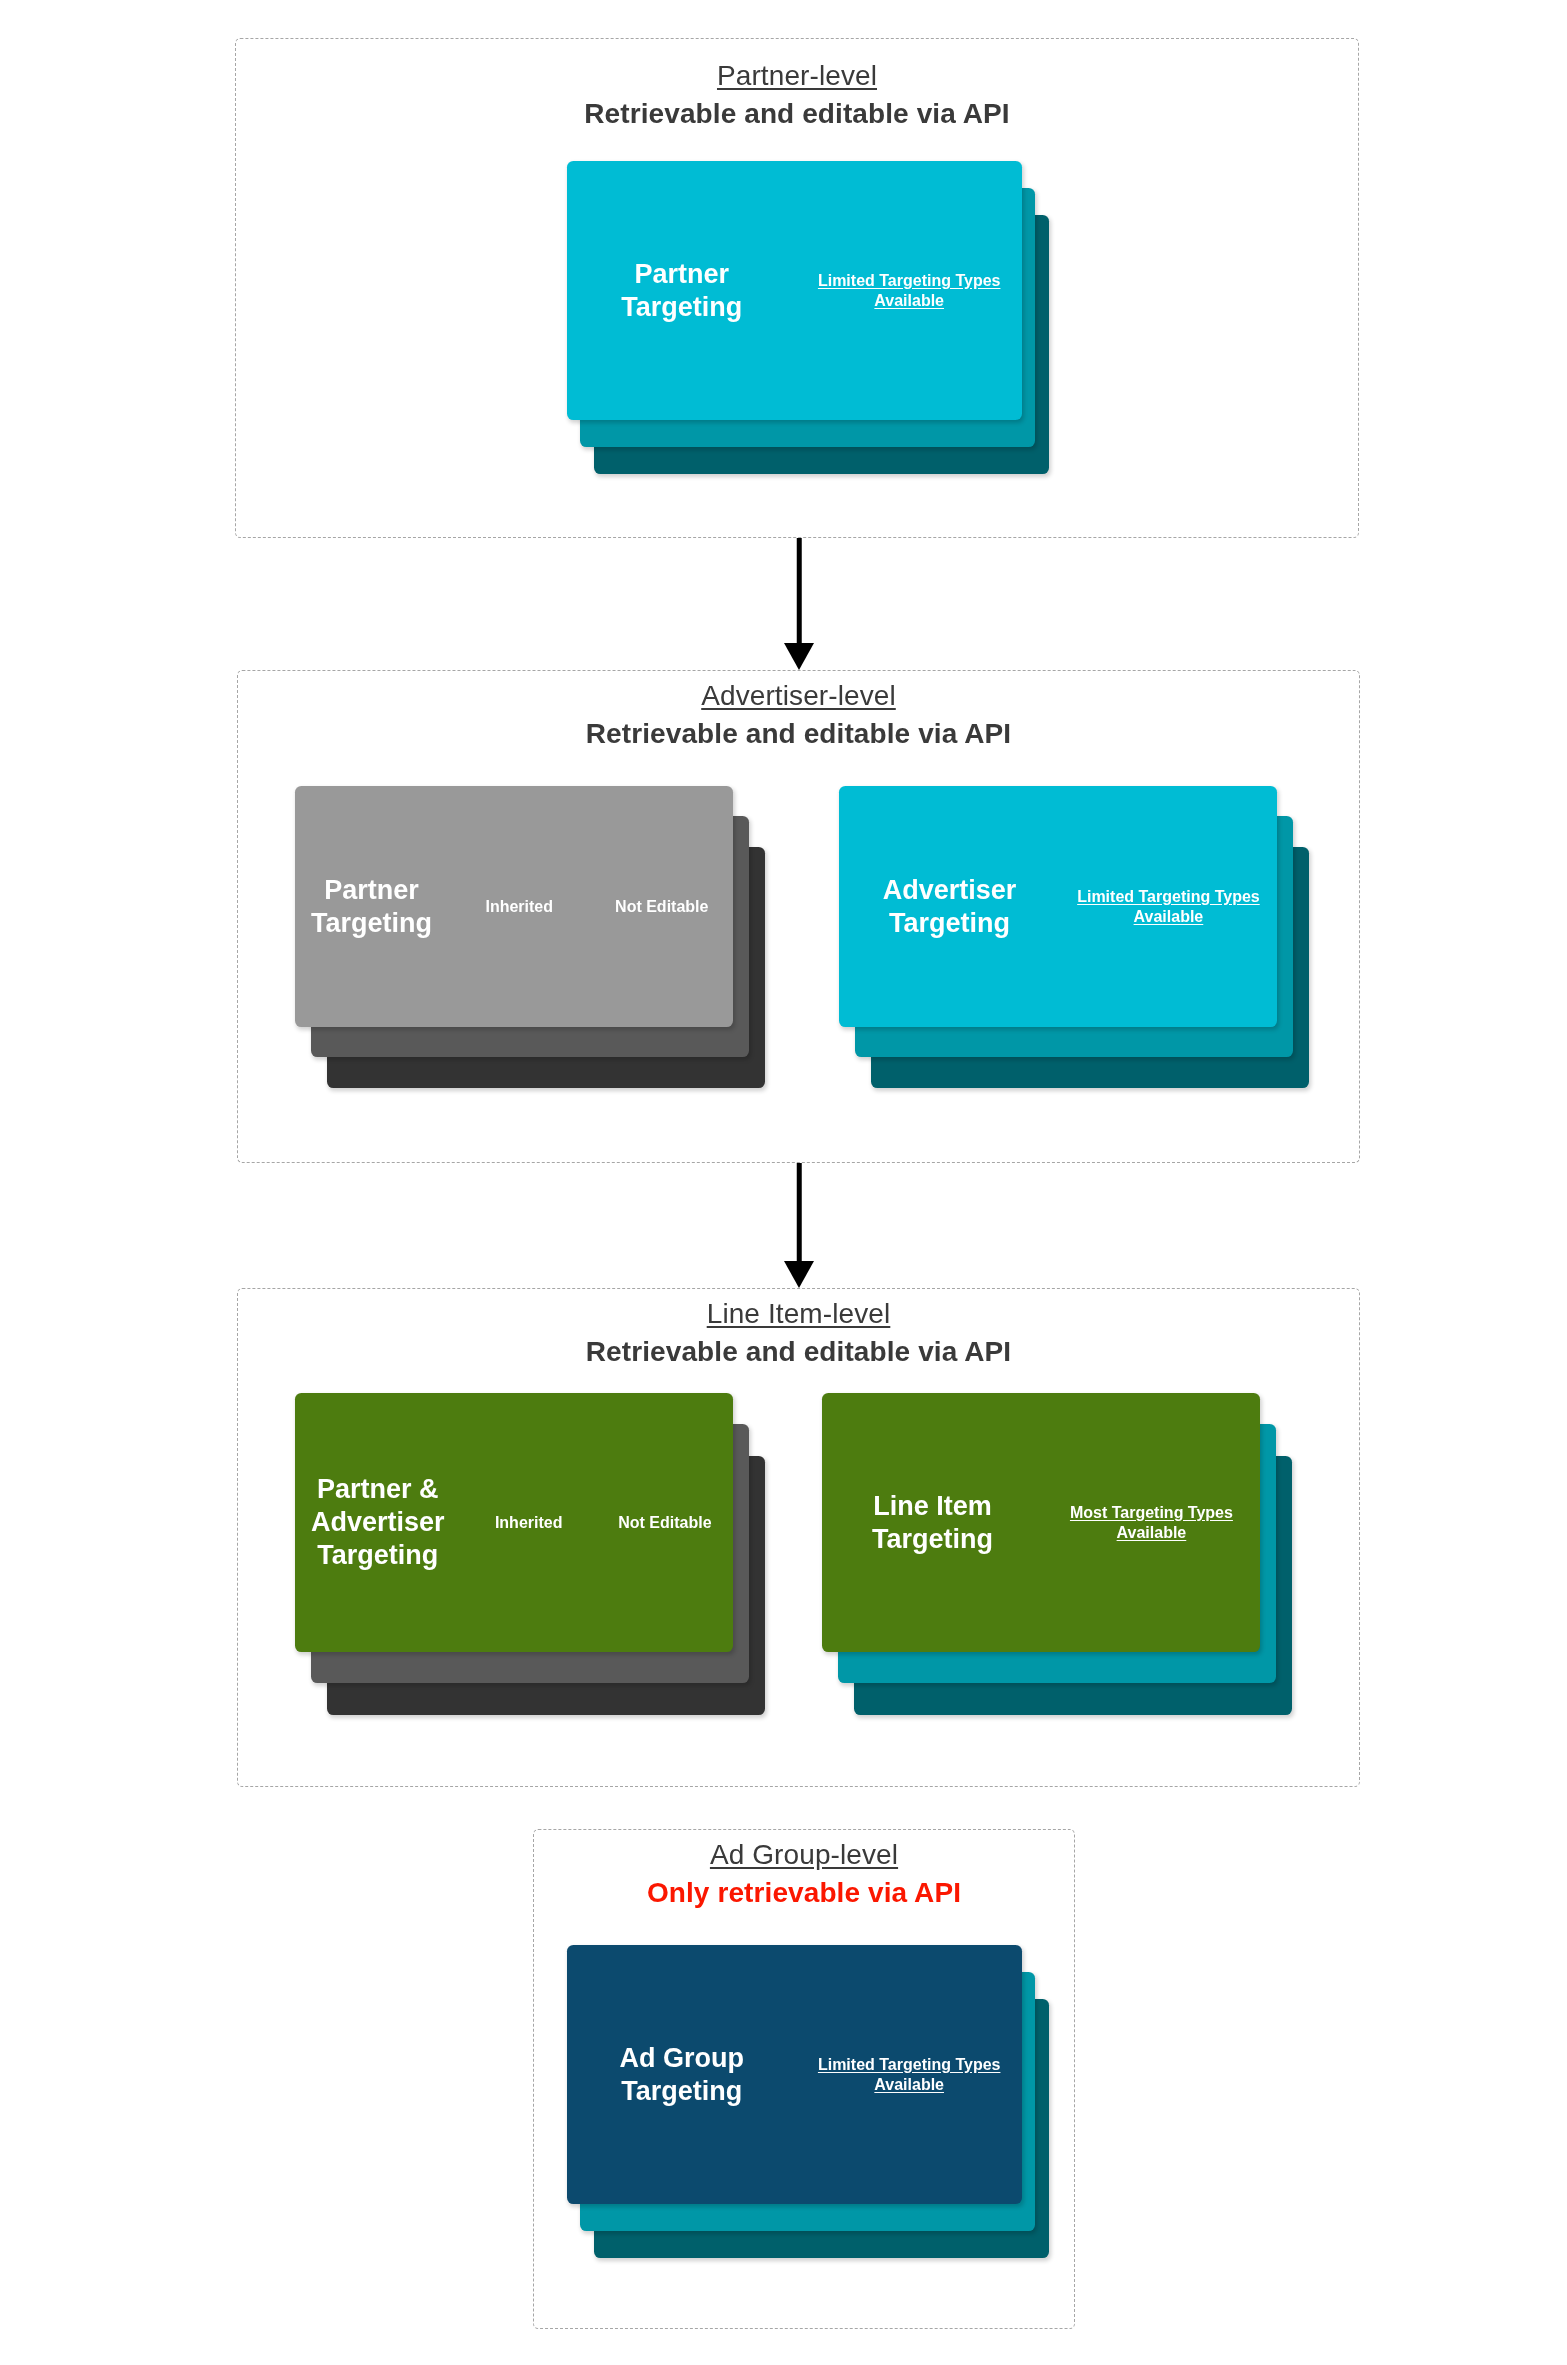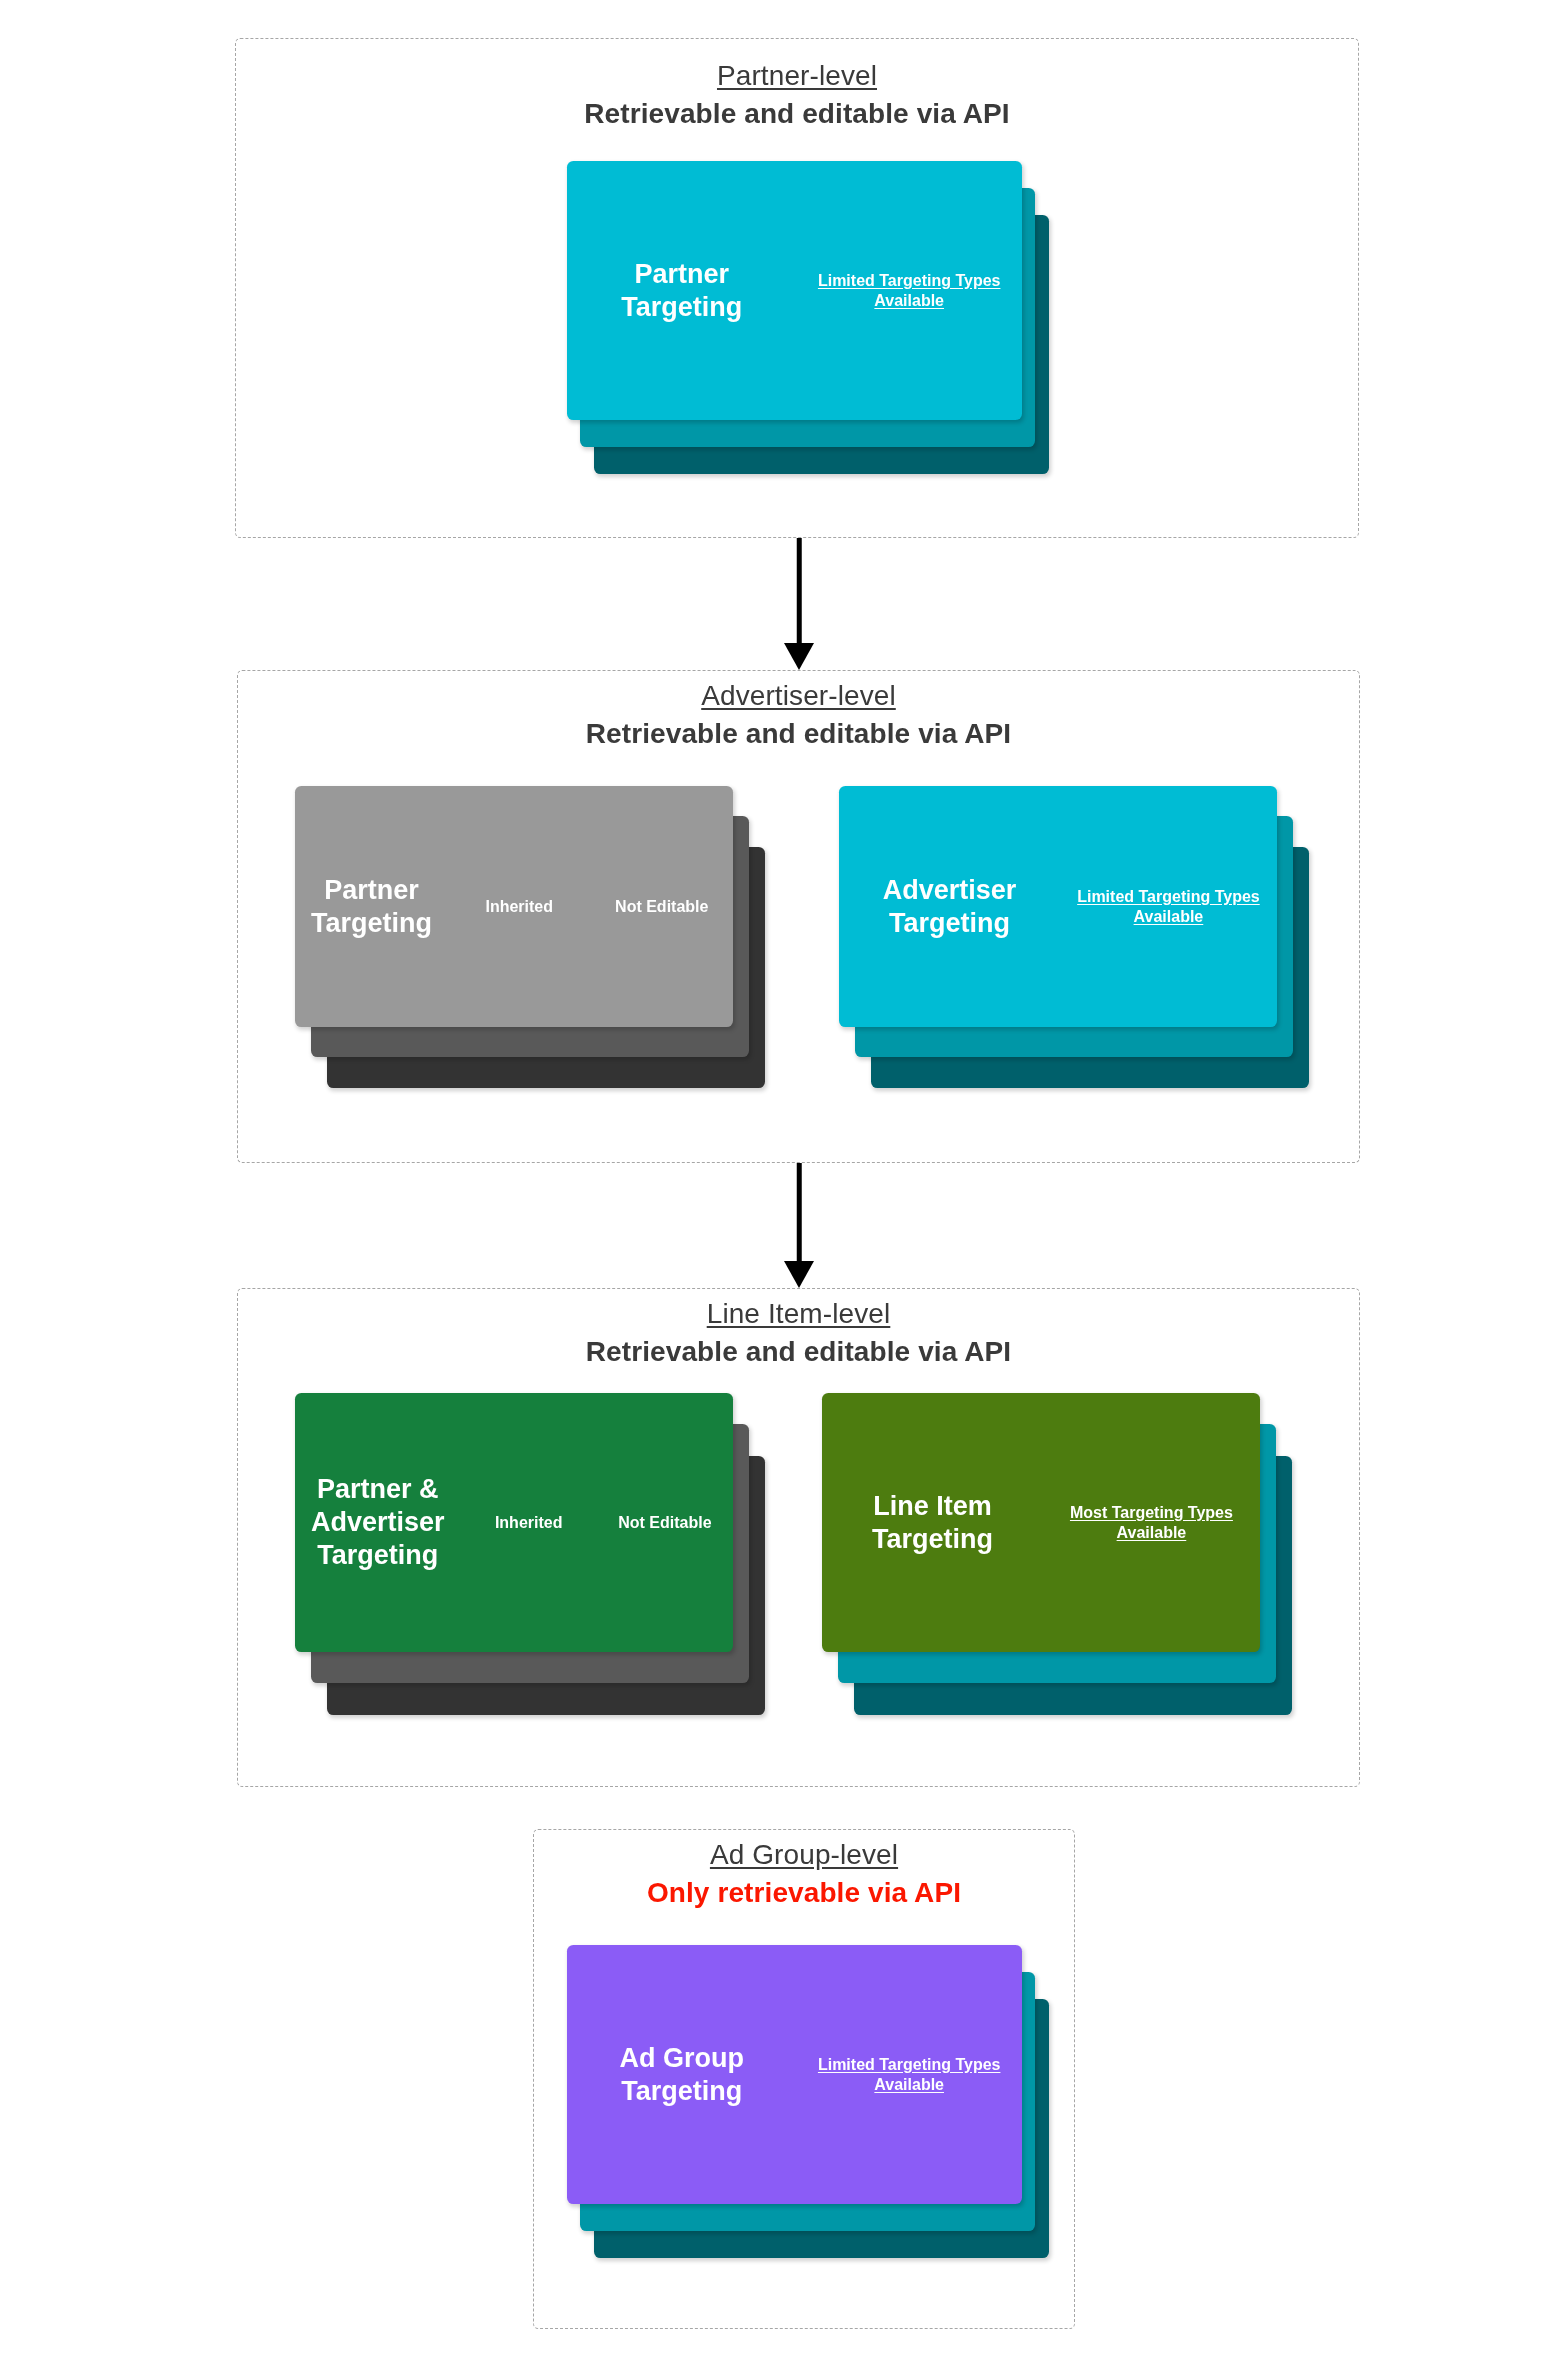--- a/index.html
+++ b/index.html
@@ -107,21 +107,21 @@
   <div class="level-box" style="left:237px;top:1288px;width:1123px;height:499px;"></div>
 
   <div class="level-head" style="left:237px;width:1123px;top:1297px;">
     <span class="level-title">Line Item-level</span>
     <span class="level-sub">Retrievable and editable via API</span>
   </div>
 
   <div class="stack" style="left:295px;top:1393px;width:482px;height:357px;">
     <div class="layer back" style="left:32px;top:63px;width:438px;height:259px;background:#333333;"></div>
     <div class="layer mid" style="left:16px;top:31px;width:438px;height:259px;background:#595959;"></div>
-    <div class="layer front" style="left:0px;top:0px;width:438px;height:259px;background:#15803d;">
+    <div class="layer front" style="left:0px;top:0px;width:438px;height:259px;background:#4d7c0f;">
       <div class="card-title">Partner &amp; Advertiser Targeting</div>
       <div class="gap-sm"></div>
       <div class="card-note">Inherited</div>
       <div class="card-note">Not Editable</div>
     </div>
   </div>
 
   <div class="stack" style="left:822px;top:1393px;width:500px;height:357px;">
     <div class="layer back" style="left:32px;top:63px;width:438px;height:259px;background:#00606b;"></div>
     <div class="layer mid" style="left:16px;top:31px;width:438px;height:259px;background:#0097a7;"></div>
@@ -135,21 +135,21 @@
   <div class="level-box" style="left:533px;top:1829px;width:542px;height:500px;"></div>
 
   <div class="level-head" style="left:533px;width:542px;top:1838px;">
     <span class="level-title">Ad Group-level</span>
     <span class="level-sub alert">Only retrievable via API</span>
   </div>
 
   <div class="stack" style="left:567px;top:1945px;width:482px;height:330px;">
     <div class="layer back" style="left:27px;top:54px;width:455px;height:259px;background:#00606b;"></div>
     <div class="layer mid" style="left:13.4px;top:27px;width:455px;height:259px;background:#0097a7;"></div>
-    <div class="layer front" style="left:0px;top:0px;width:455px;height:259px;background:#8b5cf6;">
+    <div class="layer front" style="left:0px;top:0px;width:455px;height:259px;background:#0c4a6e;">
       <div class="card-title">Ad Group Targeting</div>
       <div class="gap-lg"></div>
       <div class="card-note u">Limited Targeting Types Available</div>
     </div>
   </div>
 
 </div>
 
 
 </body></html>

